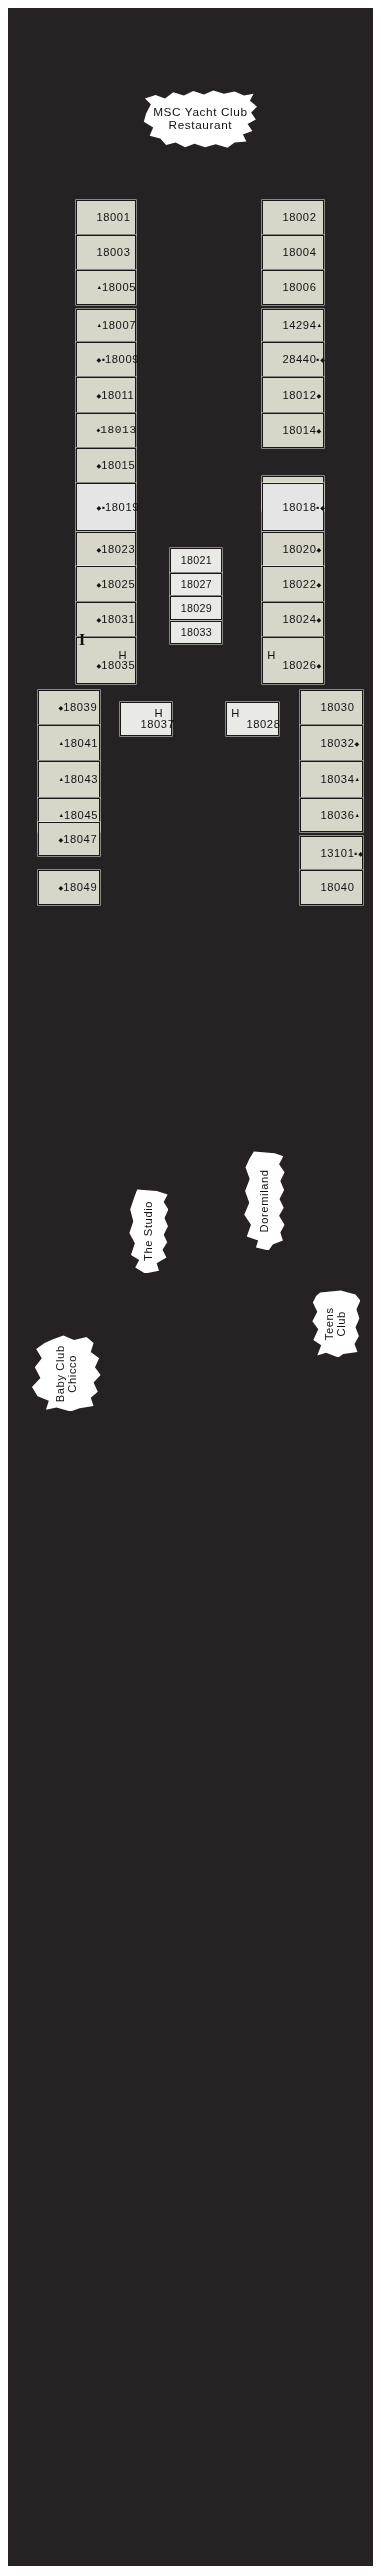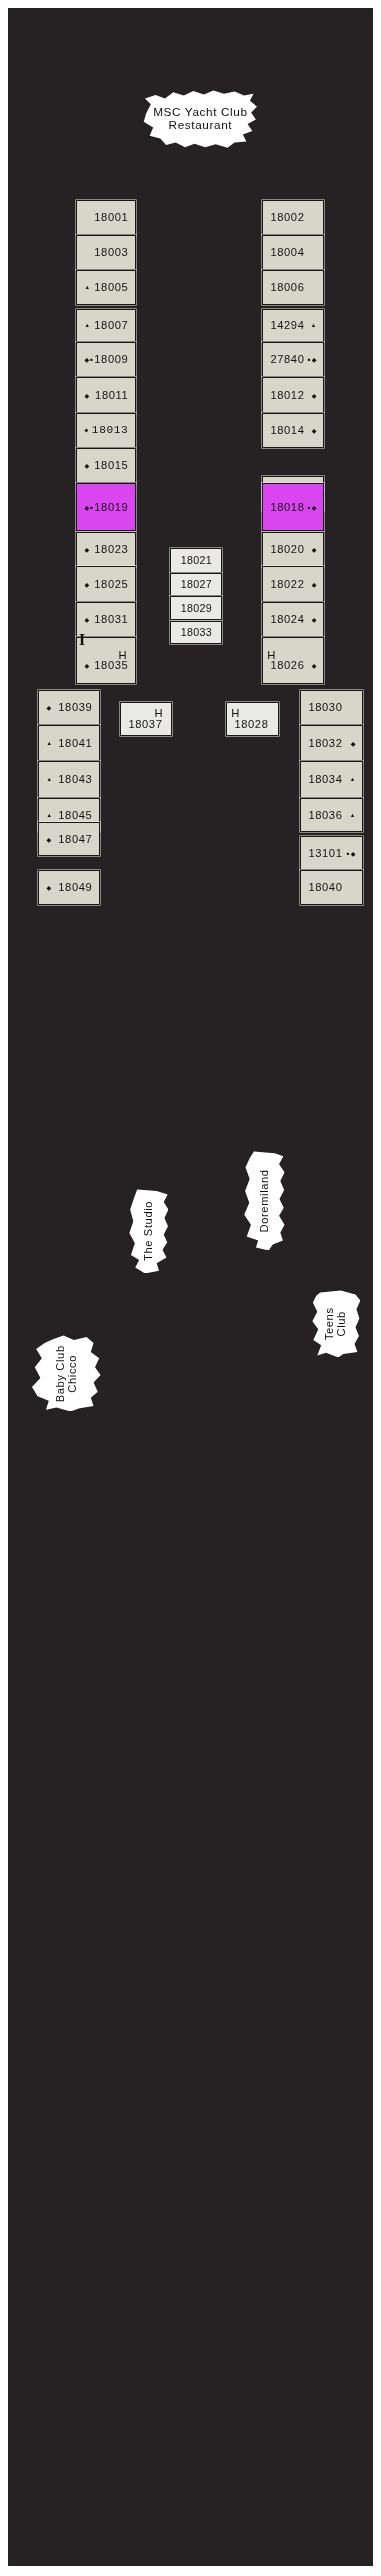--- a/index.html
+++ b/index.html
@@ -7,24 +7,24 @@
           font-family:"Liberation Sans",sans-serif;overflow:hidden;}
   .deck{position:absolute;left:8.4px;top:8.4px;width:365px;height:2558px;background:#262122;}
 
   
   .cabin-col{position:absolute;}
   .cabin{position:absolute;left:0;width:100%;box-sizing:border-box;
          background:#d7d6c8;border:1.1px solid #191617;
          box-shadow:0 0 0 0.6px rgba(246,246,240,.8);
          display:flex;flex-direction:column;justify-content:center;
          color:#141112;}
-  .cabin.shade-dark{background:#d946ef;}
+  .cabin.shade-dark{background:#e5e5e5;}
   .cabin.shade-light{background:#e9e9e5;}
   .cabin-line{display:flex;align-items:center;justify-content:space-between;
-              padding:0 7px;line-height:11.2px;}
+              padding:0 19px;line-height:11.2px;}
   .align-center .cabin-line{justify-content:center;padding:0 1.1px;}
   .cabin-num{font-size:11.2px;letter-spacing:0.6px;white-space:nowrap;}
   .align-center .cabin-num{font-size:10.7px;letter-spacing:0.3px;}
   .icons{display:flex;align-items:center;gap:1.1px;}
   .icon{line-height:5.6px;color:#151314;}
   .ic-diamond{font-size:6.2px;}
   .ic-square{font-size:4.5px;}
   .ic-triangle{font-size:5.6px;}
   .h-label{font-size:11.2px;line-height:9.5px;letter-spacing:0.3px;}
   .align-right .h-label{text-align:right;padding-right:8.4px;}
@@ -229,21 +229,21 @@
         <div class="cabin align-left" style="top: 109px; height: 33px;">
           <div class="cabin-line">
             <span class="cabin-num">14294</span>
             <span class="icons">
               <span class="icon ic-triangle">▲</span>
             </span>
           </div>
         </div>
         <div class="cabin align-left" style="top: 142px; height: 35px;">
           <div class="cabin-line">
-            <span class="cabin-num">27840</span>
+            <span class="cabin-num">28440</span>
             <span class="icons">
               <span class="icon ic-square">■</span>
               <span class="icon ic-diamond">◆</span>
             </span>
           </div>
         </div>
         <div class="cabin align-left" style="top: 177px; height: 36px;">
           <div class="cabin-line">
             <span class="cabin-num">18012</span>
             <span class="icons">

